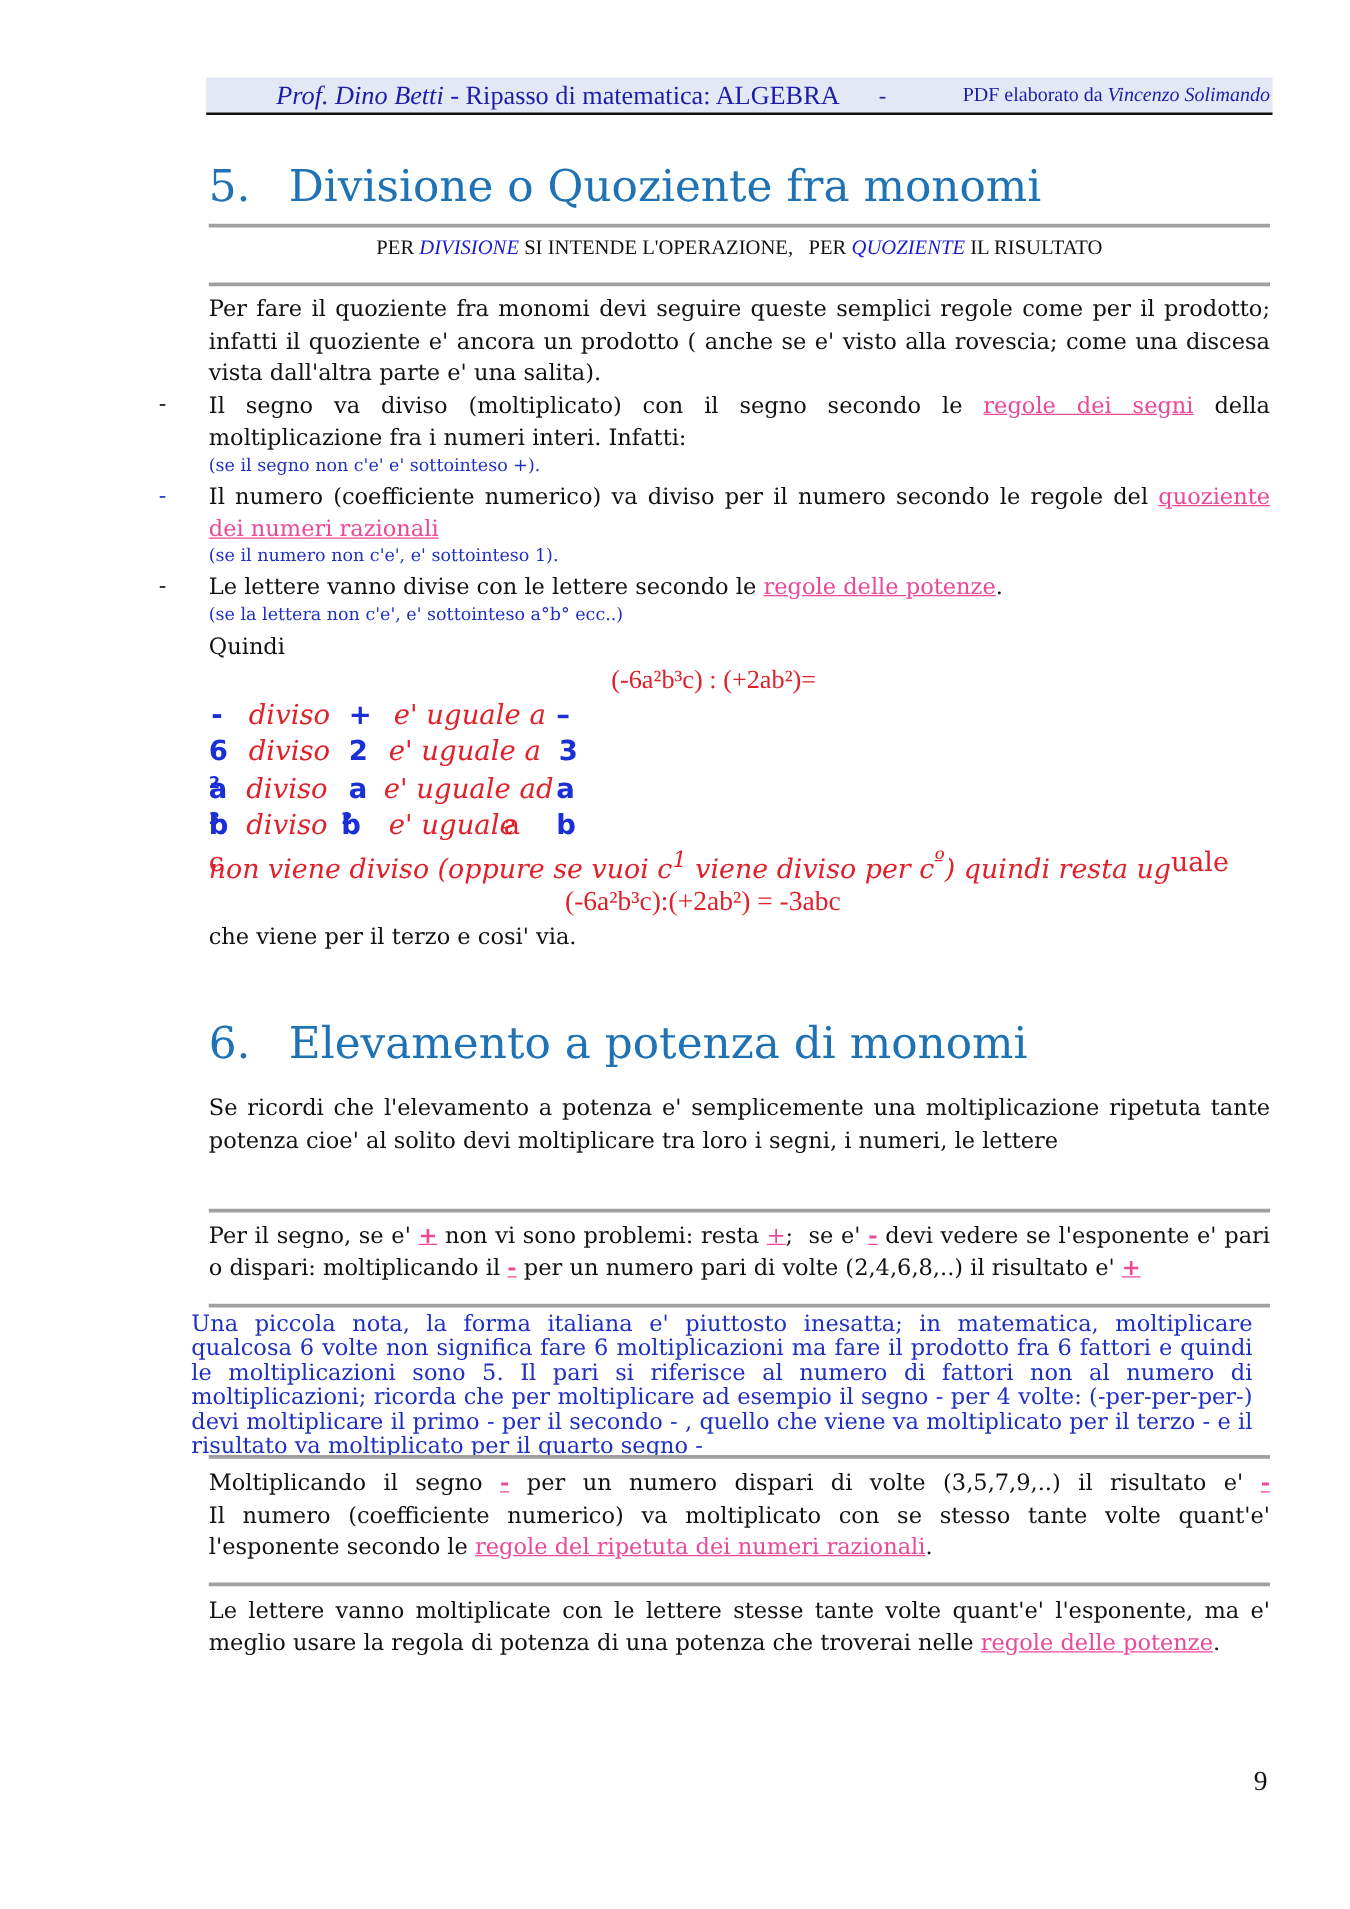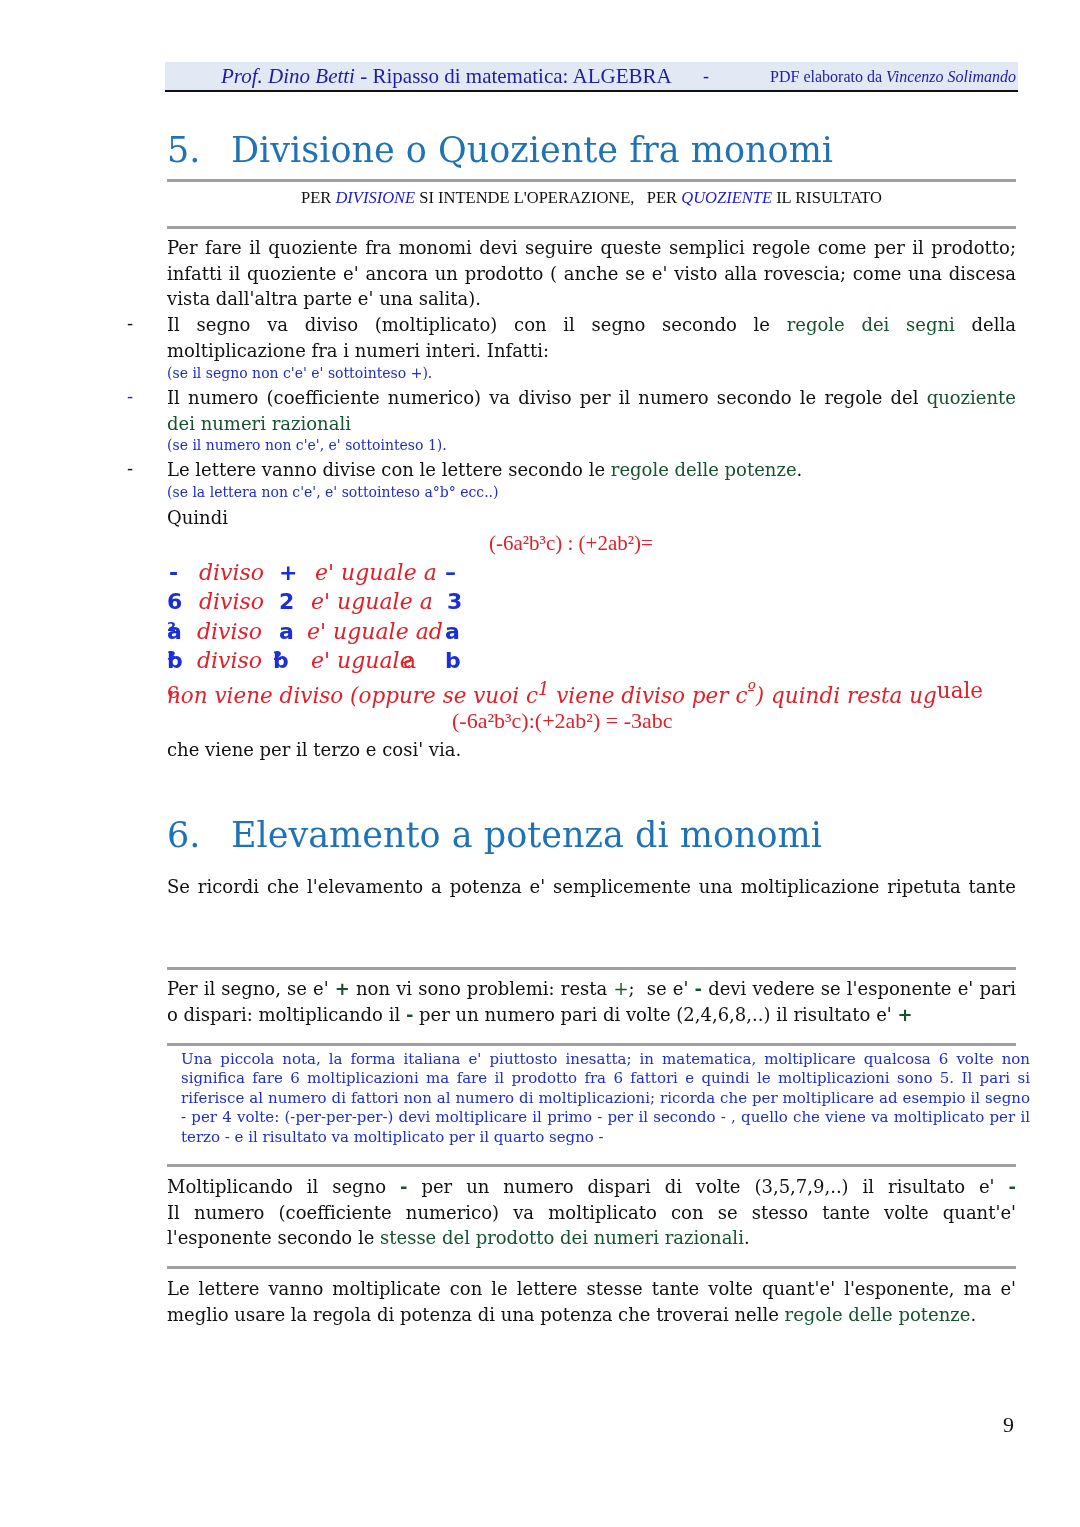--- a/index.html
+++ b/index.html
@@ -22,37 +22,37 @@
 
   .rule { position: absolute; left: 167px; width: 849px; height: 3px; background: #a0a0a0; }
 
   .caption { position: absolute; left: 167px; width: 849px; top: 188px; text-align: center;
              font-family: "Liberation Serif", serif; font-size: 16.5px; color: #111; white-space: nowrap; }
   .caption i { color: #1a1ad0; }
 
   .p { position: absolute; left: 167px; width: 849px; font-family: "DejaVu Serif", serif;
        font-size: 18px; line-height: 25.5px; color: #111; text-align: justify; }
   .p .jl { text-align-last: justify; display: block; }
-  .blue { color: #14532d; }
+  .blue { color: #ec4899; text-decoration: underline; }
   .small-blue { position: absolute; left: 167px; font-family: "DejaVu Serif", serif; font-size: 14px;
                 color: #1f2fc4; white-space: nowrap; }
   .bullet { position: absolute; left: 127px; font-size: 18px; color: #111; }
   .bullet.b { color: #1f2fc4; }
 
   .red { color: #e0202a; }
   .formula { position: absolute; font-family: Liberation Serif, serif; font-size: 21px; color: #e0202a; white-space: nowrap; }
 
   .drow { position: absolute; left: 167px; font-size: 22px; white-space: nowrap; height: 30px; }
   .drow span { position: absolute; top: 0; white-space: nowrap; }
   .bl { color: #1a2fd6; font-weight: bold; font-family: "DejaVu Sans", sans-serif; }
   .it { color: #e0202a; font-style: italic; font-family: "DejaVu Serif", serif; }
   .bl sup, .it sup { font-size: 13px; vertical-align: 9px; }
 
-  .note { position: absolute; left: 181px; width: 849px; font-family: "DejaVu Serif", serif;
-          font-size: 15px; line-height: 19.4px; color: #1f2fc4; text-align: justify; }
+  .note { position: absolute; left: 153px; width: 849px; font-family: "DejaVu Serif", serif;
+          font-size: 18px; line-height: 19.4px; color: #1f2fc4; text-align: justify; }
 
   .pagenum { position: absolute; left: 1003px; top: 1412px; font-family: "Liberation Serif", serif; font-size: 22px; color: #111; }
 </style>
 </head>
 <body>
 
 <div class="header">
   <span class="left"><i>Prof. Dino Betti</i><span style="white-space:pre"> - </span><span>Ripasso di matematica: ALGEBRA</span></span>
   <span class="dash">-</span>
   <span class="right"><span style="white-space:pre">PDF elaborato da </span><i>Vincenzo Solimando</i></span>
@@ -134,20 +134,21 @@
 <div class="p" style="top:737px">
   <span>che viene per il terzo e cosi' via.</span>
 </div>
 
 <div class="h2" style="top:815px">
   <span class="num">6.</span><span>Elevamento a potenza di monomi</span>
 </div>
 
 <div class="p" style="top:874px">
   <span class="jl">Se ricordi che l'elevamento a potenza e' semplicemente una moltiplicazione ripetuta tante</span>
+  <span>potenza cioe' al solito devi moltiplicare tra loro i segni, i numeri, le lettere</span>
 </div>
 
 <div class="rule" style="top:967px"></div>
 <div class="p" style="top:976px">
   <span class="jl"><span>Per il segno, se e' </span><b class="blue" style="font-family:'DejaVu Sans',sans-serif">+</b><span> non vi sono problemi: resta </span><span class="blue">+</span><span style="white-space:pre">;  se e' </span><b class="blue">-</b><span> devi vedere se l'esponente e' pari</span></span>
   <span><span>o dispari: moltiplicando il </span><b class="blue">-</b><span> per un numero pari di volte (2,4,6,8,..) il risultato e' </span><b class="blue" style="font-family:'DejaVu Sans',sans-serif">+</b></span>
 </div>
 <div class="rule" style="top:1043px"></div>
 
 <div class="note" style="top:1050px">
@@ -155,21 +156,21 @@
   <span class="jl">moltiplicazioni ma fare il prodotto fra 6 fattori e quindi le moltiplicazioni sono 5. Il pari si riferisce al numero di fattori</span>
   <span class="jl">non al numero di moltiplicazioni;  ricorda che per moltiplicare ad esempio il segno - per 4 volte: (-per-per-per-) devi</span>
   <span class="jl">moltiplicare il primo - per il secondo - , quello che viene va moltiplicato per il terzo - e il risultato va moltiplicato per il</span>
   <span>quarto segno -</span>
 </div>
 
 <div class="rule" style="top:1164px"></div>
 <div class="p" style="top:1174px">
   <span class="jl"><span>Moltiplicando il segno </span><b class="blue">-</b><span> per un numero dispari di volte (3,5,7,9,..) il risultato e' </span><b class="blue">-</b></span>
   <span class="jl">Il numero (coefficiente numerico) va moltiplicato con se stesso tante volte quant'e'</span>
-  <span><span>l'esponente secondo le </span><span class="blue">stesse del prodotto dei numeri razionali</span><span>.</span></span>
+  <span><span>l'esponente secondo le </span><span class="blue">regole del ripetuta dei numeri razionali</span><span>.</span></span>
 </div>
 
 <div class="rule" style="top:1266px"></div>
 <div class="p" style="top:1276px">
   <span class="jl">Le lettere vanno moltiplicate con le lettere stesse tante volte quant'e' l'esponente, ma e'</span>
   <span><span>meglio usare la regola di potenza di una potenza che troverai nelle </span><span class="blue">regole delle potenze</span><span>.</span></span>
 </div>
 
 <div class="pagenum">9</div>
 

